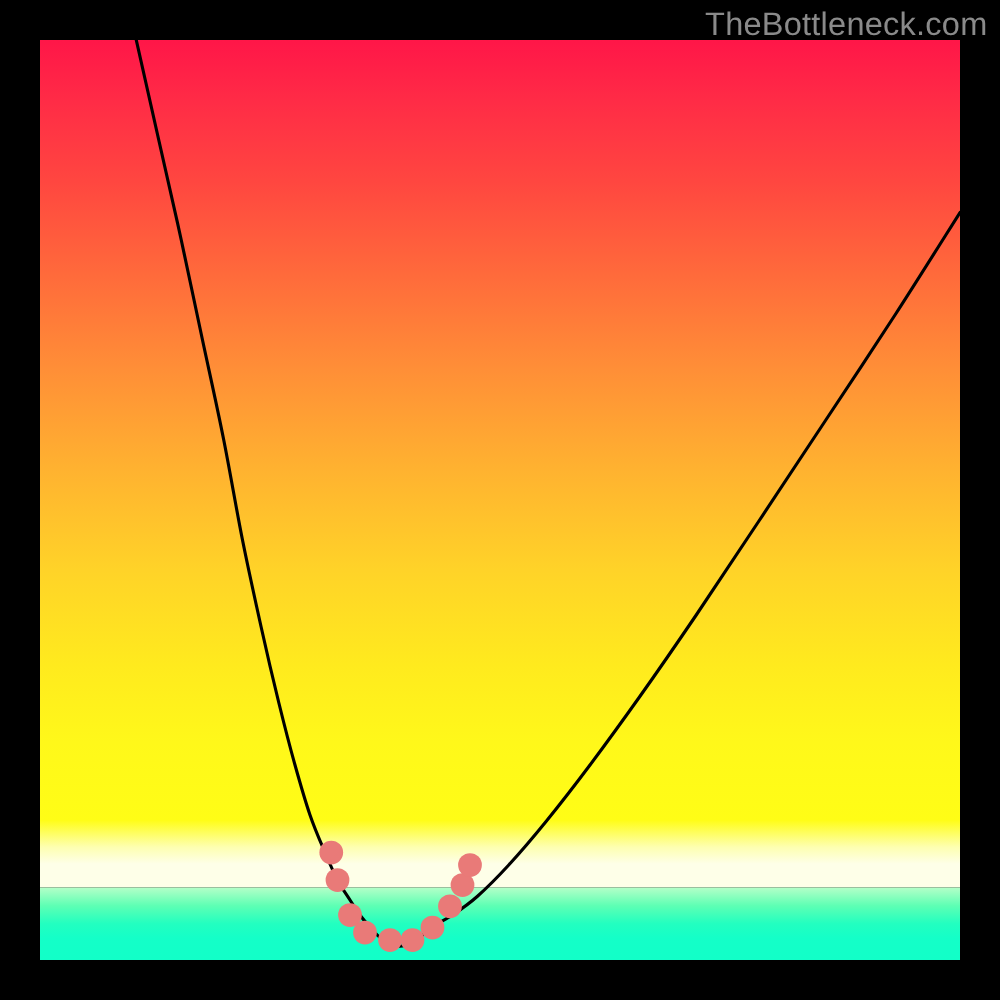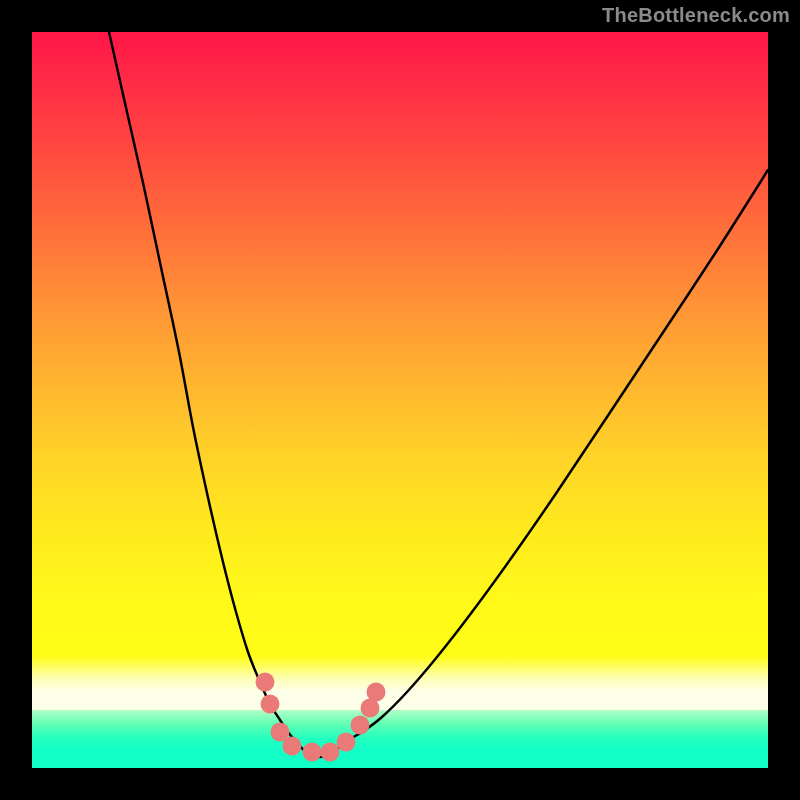--- a/index.html
+++ b/index.html
@@ -68,22 +68,22 @@
       #5effb4 25%,
       #22ffc0 50%,
       #14ffc8 70%,
       #12ffc8 100%);
   }
   .watermark {
     position: absolute;
     top: 4px;
     right: 10px;
     color: #8a8a8a;
-    font-size: 20px;
-    font-weight: 700;
+    font-size: 26px;
+    font-weight: 400;
     letter-spacing: 0.2px;
   }
   svg.curve {
     position: absolute;
     top: 0;
     left: 0;
   }
 </style>
 </head>
 <body>

